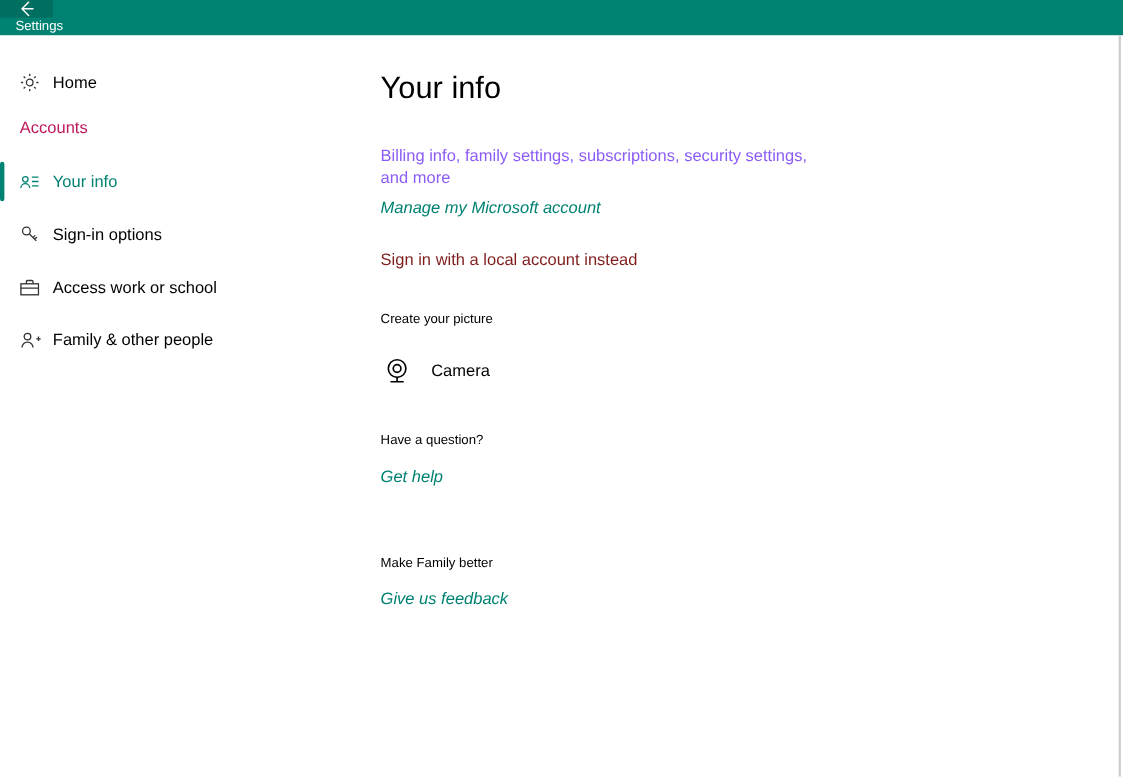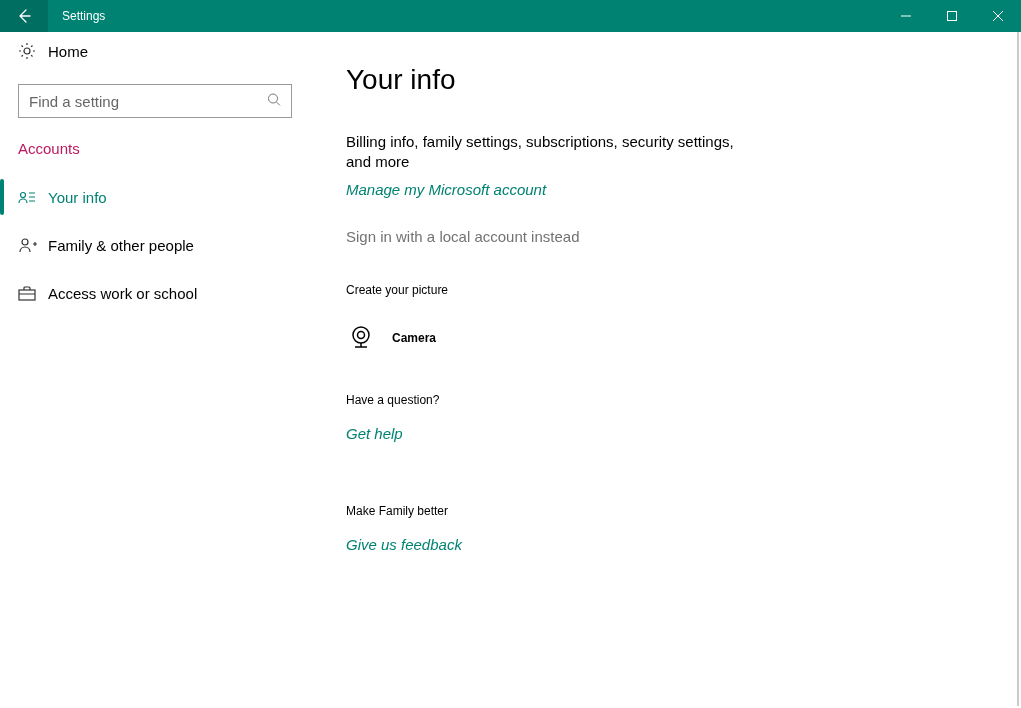--- a/index.html
+++ b/index.html
@@ -13,20 +13,21 @@
     overflow: hidden;
     position: relative;
   }
   
   .titlebar {
     height: 32px;
     background: #008272;
     color: #fff;
     display: flex;
     align-items: stretch;
+    flex-direction: column;
   }
   .titlebar .back {
     width: 48px;
     background: #006e60;
     display: flex;
     align-items: center;
     justify-content: center;
   }
   .titlebar .title {
     display: flex;
@@ -44,20 +45,21 @@
   .titlebar svg { display: block; }
 
   .container {
     display: flex;
     height: calc(708px - 32px);
   }
 
   
   .sidebar {
     width: 310px;
+    padding-top: 24px;
   }
   .home-row {
     display: flex;
     align-items: center;
     height: 38px;
     padding-left: 18px;
     margin-bottom: 14px;
   }
   .home-row .icon { width: 30px; display: flex; }
   .home-row .label { font-size: 15px; }
@@ -133,34 +135,34 @@
     overflow-y: auto;
     position: relative;
   }
   .main h1 {
     font-weight: 400;
     font-size: 28px;
     margin-bottom: 36px;
   }
   .main .desc {
     font-size: 15px;
-    color: #000000;
+    color: #8b5cf6;
     max-width: 410px;
     line-height: 1.35;
     margin-bottom: 8px;
   }
   .main .link {
     color: #008272;
     font-size: 15px;
     display: inline-block;
     margin-bottom: 30px;
     font-style: italic;
   }
   .main .greylink {
-    color: #737373;
+    color: #7f1d1d;
     font-size: 15px;
     display: inline-block;
     margin-bottom: 30px;
   }
   .main h2 {
     font-weight: 400;
     font-size: 12px;
     margin-bottom: 18px;
     margin-top: 8px;
   }
@@ -168,21 +170,21 @@
     display: flex;
     align-items: center;
     height: 46px;
     margin-bottom: 12px;
   }
   .opt-row .oicon {
     width: 46px;
     display: flex;
     justify-content: flex-start;
   }
-  .opt-row .olabel { font-size: 12px; font-weight: bold; }
+  .opt-row .olabel { font-size: 15px; }
 
   .section-gap { height: 12px; }
 
   
   .scroll-track {
     position: absolute;
     right: 2px;
     top: 32px;
     bottom: 2px;
     width: 2px;
@@ -223,66 +225,64 @@
     <div class="home-row">
       <span class="icon">
         <svg width="18" height="18" viewBox="0 0 18 18">
           <circle cx="9" cy="9" r="3" stroke="#333" stroke-width="1.2" fill="none"></circle>
           <path d="M9 1v2M9 15v2M1 9h2M15 9h2M3.5 3.5l1.4 1.4M13.1 13.1l1.4 1.4M14.5 3.5l-1.4 1.4M4.9 13.1l-1.4 1.4" stroke="#333" stroke-width="1.2"></path>
         </svg>
       </span>
       <span class="label">Home</span>
     </div>
 
-    <div class="search-wrap">
-      <div class="search">
-        <input type="text" placeholder="Find a setting" style="">
-        <span class="sicon">
-          <svg width="14" height="14" viewBox="0 0 14 14">
-            <circle cx="6" cy="6" r="4.5" stroke="#777" stroke-width="1" fill="none"></circle>
-            <path d="M9.5 9.5 L13 13" stroke="#777" stroke-width="1"></path>
-          </svg>
-        </span>
-      </div>
-    </div>
 
     <div class="group-label">Accounts</div>
 
     <div class="nav-item selected">
       <span class="icon">
         <svg width="18" height="14" viewBox="0 0 18 14">
           <circle cx="5" cy="5" r="2.5" stroke="#008272" stroke-width="1.2" fill="none"></circle>
           <path d="M1 13c0-2.2 1.8-4 4-4s4 1.8 4 4" stroke="#008272" stroke-width="1.2" fill="none"></path>
           <path d="M11 3h6M11 7h6M11 11h6" stroke="#008272" stroke-width="1.2"></path>
         </svg>
       </span>
       <span>Your info</span>
     </div>
 
 
+    <div class="nav-item">
+      <span class="icon">
+        <svg width="18" height="18" viewBox="0 0 18 18">
+          <circle cx="6" cy="6" r="3.5" stroke="#333" stroke-width="1.2" fill="none"></circle>
+          <path d="M8.5 8.5 L15 15 M12 12l2-2 M13.5 13.5l2-2" stroke="#333" stroke-width="1.2" fill="none"></path>
+        </svg>
+      </span>
+      <span>Sign-in options</span>
+    </div>
+
+    <div class="nav-item">
+      <span class="icon">
+        <svg width="18" height="16" viewBox="0 0 18 16">
+          <rect x="1" y="5" width="16" height="10" stroke="#333" stroke-width="1.2" fill="none"></rect>
+          <path d="M6 5V3a1 1 0 011-1h4a1 1 0 011 1v2 M1 9h16" stroke="#333" stroke-width="1.2" fill="none"></path>
+        </svg>
+      </span>
+      <span>Access work or school</span>
+    </div>
 
     <div class="nav-item">
       <span class="icon">
         <svg width="20" height="16" viewBox="0 0 20 16">
           <circle cx="7" cy="5" r="3" stroke="#333" stroke-width="1.2" fill="none"></circle>
           <path d="M2 15c0-2.8 2.2-5 5-5s5 2.2 5 5" stroke="#333" stroke-width="1.2" fill="none"></path>
           <path d="M15 7h4M17 5v4" stroke="#333" stroke-width="1.2"></path>
         </svg>
       </span>
       <span>Family &amp; other people</span>
-    </div>
-
-    <div class="nav-item">
-      <span class="icon">
-        <svg width="18" height="16" viewBox="0 0 18 16">
-          <rect x="1" y="5" width="16" height="10" stroke="#333" stroke-width="1.2" fill="none"></rect>
-          <path d="M6 5V3a1 1 0 011-1h4a1 1 0 011 1v2 M1 9h16" stroke="#333" stroke-width="1.2" fill="none"></path>
-        </svg>
-      </span>
-      <span>Access work or school</span>
     </div>
 
   </div>
 
   <div class="main">
     <h1>Your info</h1>
 
     <p class="desc">Billing info, family settings, subscriptions, security settings, and more</p>
     <a class="link">Manage my Microsoft account</a>
     <br>

